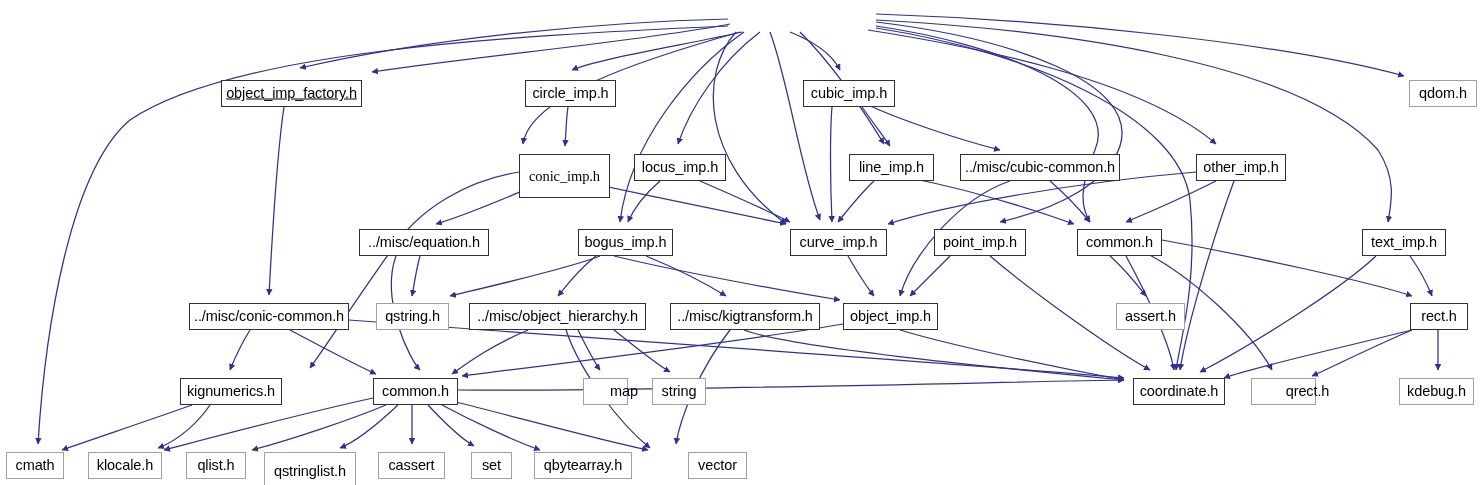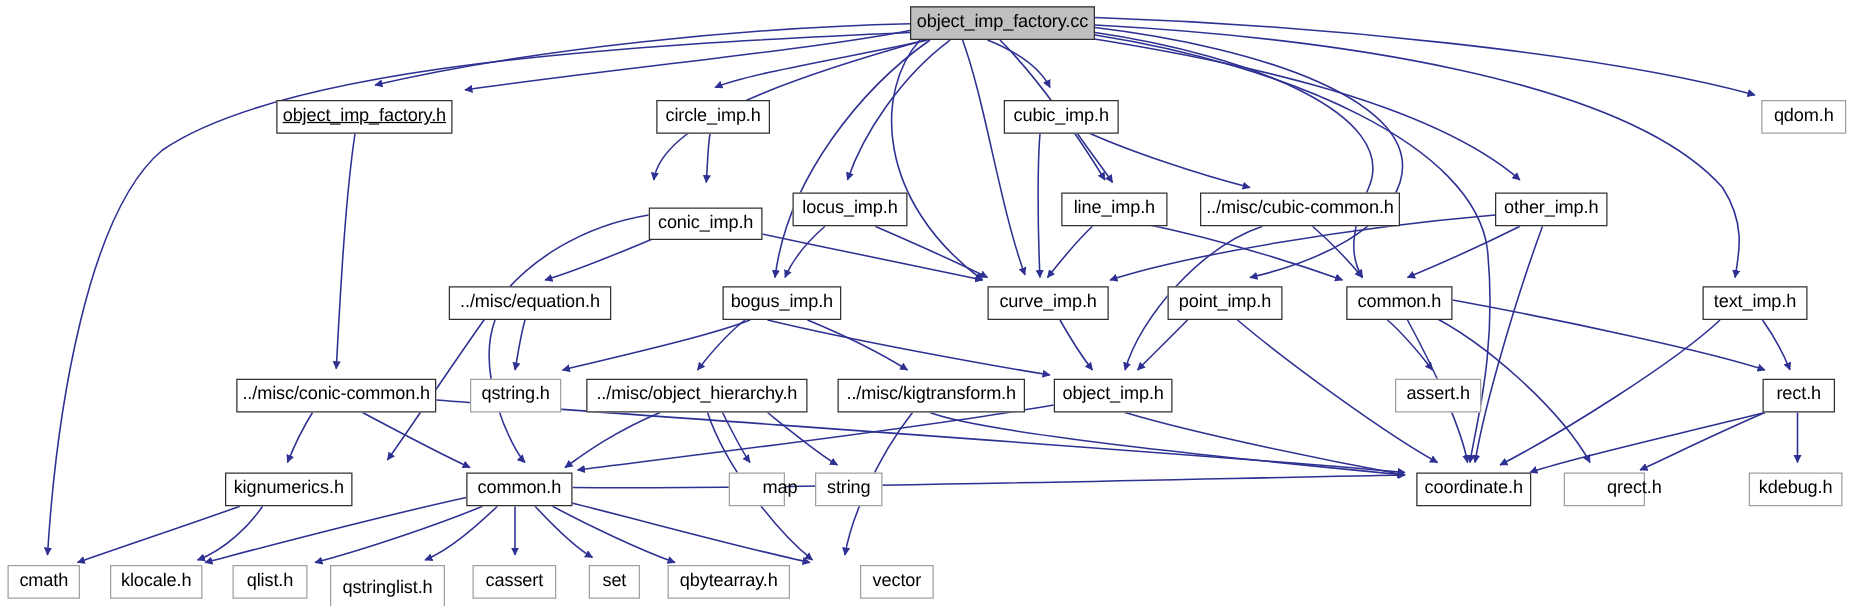--- a/index.html
+++ b/index.html
@@ -153,36 +153,33 @@
       <path d="M386,405 C350,420 290,440 252,450"></path>
       <path d="M398,405 C382,420 360,440 340,448"></path>
       <path d="M412,405 C412,420 412,438 412,444"></path>
       <path d="M428,405 C442,420 460,438 474,446"></path>
       <path d="M442,405 C470,420 512,440 540,450"></path>
       <path d="M456,402 C520,418 600,440 648,450"></path>
       <path d="M458,390 C620,392 1000,382 1124,380"></path>
     </g>
   </svg>
 
-  <div class="node root" style="left:728px; top:5px; width:148px; height:27px;">
-    <span class="node-label">object_imp_factory.cc</span>
-  </div>
   <div class="node internal" style="left:221px; top:80px; width:141px; height:27px;text-decoration:underline;">
     <span class="node-label">object_imp_factory.h</span>
   </div>
   <div class="node internal" style="left:525px; top:80px; width:91px; height:27px;">
     <span class="node-label">circle_imp.h</span>
   </div>
   <div class="node internal" style="left:803px; top:80px; width:92px; height:27px;">
     <span class="node-label">cubic_imp.h</span>
   </div>
   <div class="node" style="left:1409px; top:80px; width:68px; height:27px;">
     <span class="node-label">qdom.h</span>
   </div>
-  <div class="node internal" style="left:519px; top:166px; width:91px; height:26px;">
+  <div class="node internal" style="left:519px; top:154px; width:91px; height:44px;font-family:Liberation Serif, serif;">
     <span class="node-label">conic_imp.h</span>
   </div>
   <div class="node internal" style="left:634px; top:154px; width:92px; height:27px;">
     <span class="node-label">locus_imp.h</span>
   </div>
   <div class="node internal" style="left:849px; top:154px; width:85px; height:27px;">
     <span class="node-label">line_imp.h</span>
   </div>
   <div class="node internal" style="left:960px; top:154px; width:160px; height:27px;">
     <span class="node-label">../misc/cubic-common.h</span>

